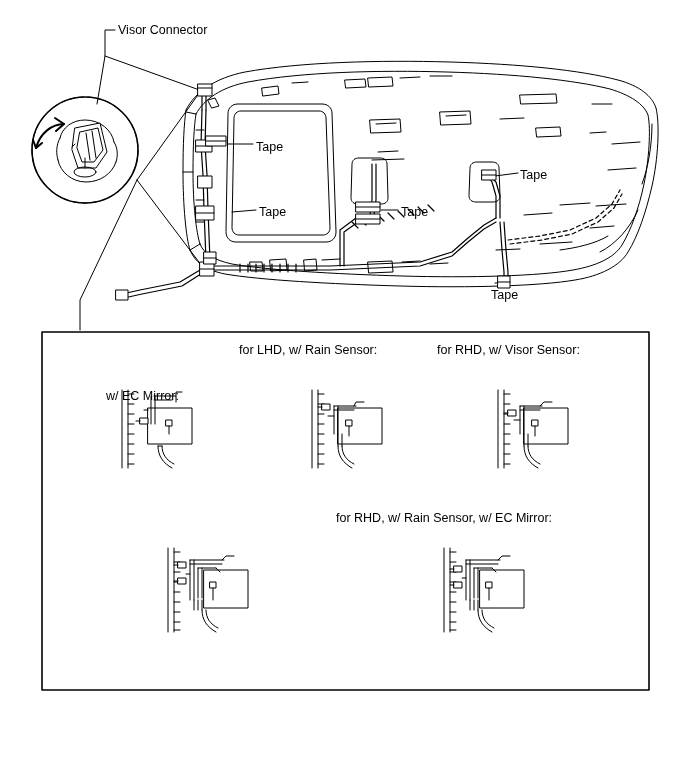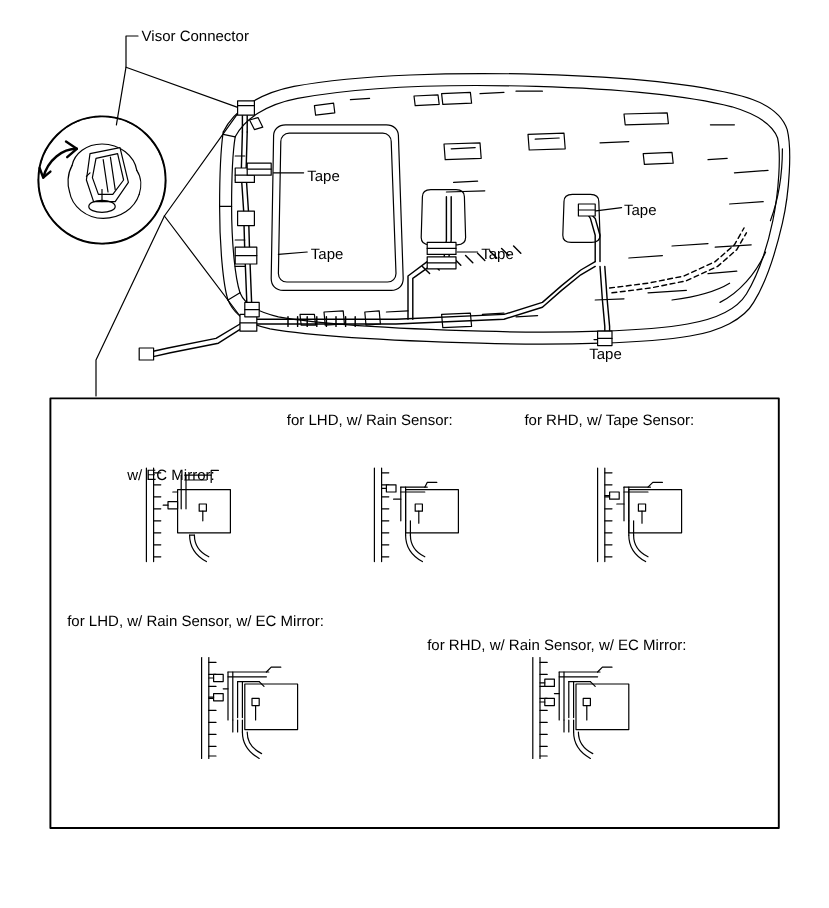--- a/index.html
+++ b/index.html
@@ -371,24 +371,21 @@
 
   <div class="panel-caption" style="left:106px; top:343px;margin-top:46px;">
     <span>w/ EC Mirror:</span>
   </div>
 
   <div class="panel-caption" style="left:239px; top:343px;">
     <span>for LHD, w/ Rain Sensor:</span>
   </div>
 
   <div class="panel-caption" style="left:437px; top:343px;">
-    <span>for RHD, w/ Tape Sensor:</span>
-  </div>
-
-  <div class="panel-caption" style="left:56px; top:511px;">
-    <span>for LHD, w/ Rain Sensor, w/ EC Mirror:</span>
-  </div>
-
-  <div class="panel-caption" style="left:356px; top:511px;margin-top:20px;">
+    <span>for RHD, w/ Visor Sensor:</span>
+  </div>
+
+
+  <div class="panel-caption" style="left:336px; top:511px;">
     <span>for RHD, w/ Rain Sensor, w/ EC Mirror:</span>
   </div>
 
 </div>
 
 </body></html>

